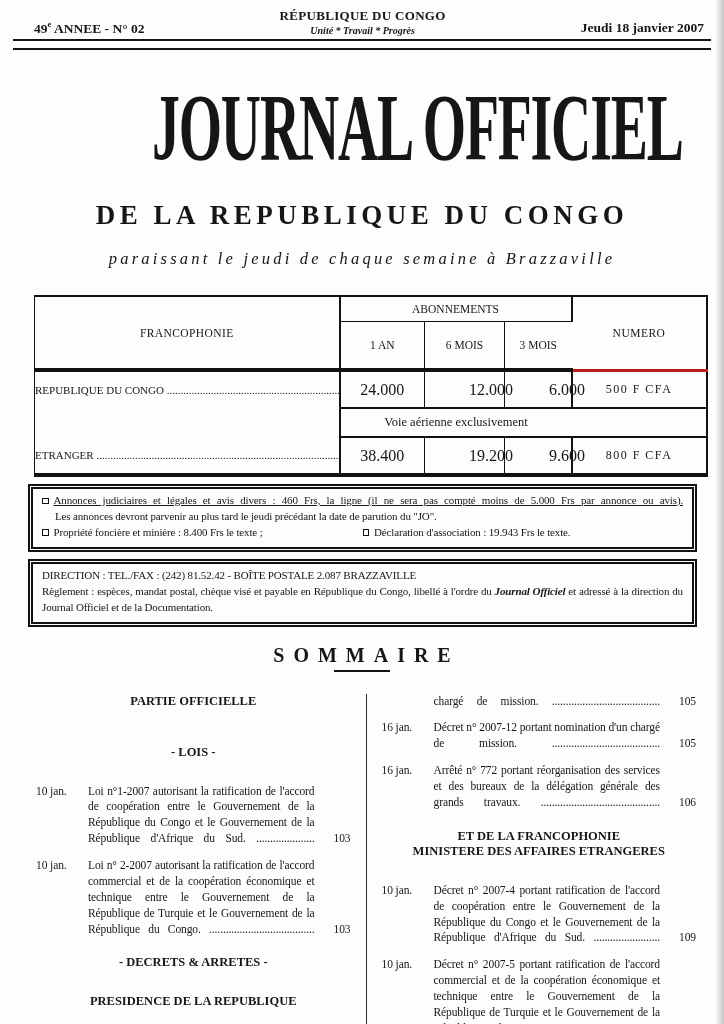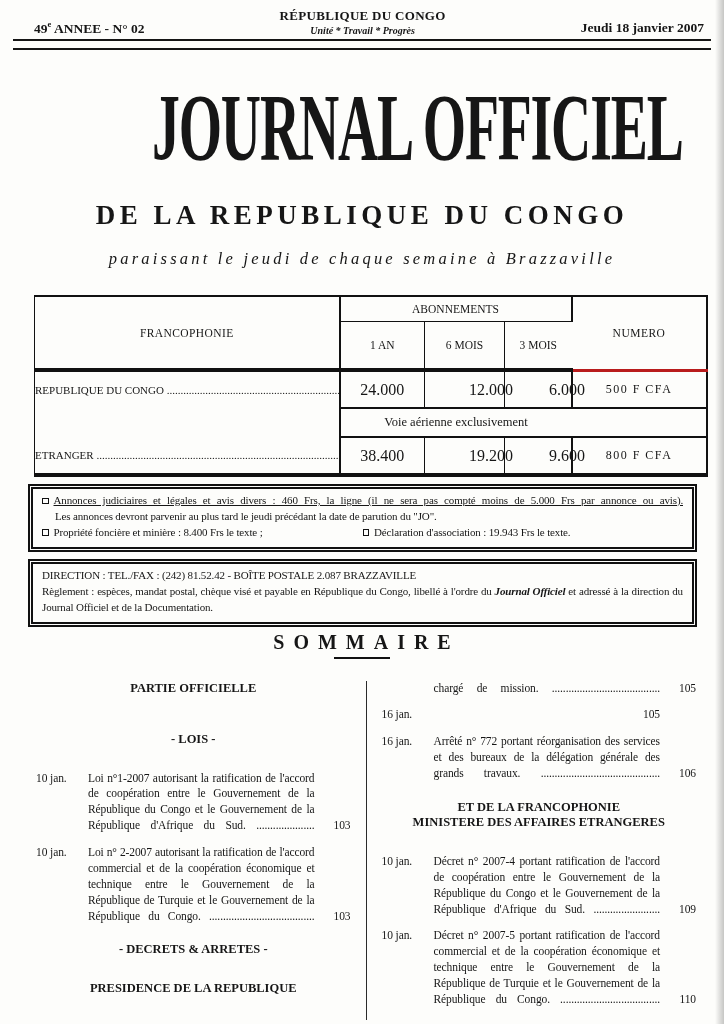--- a/index.html
+++ b/index.html
@@ -73,21 +73,21 @@
   .n-line1{ text-align:justify; text-align-last:justify;text-decoration:underline; }
   .n-line2{ padding-left:13px; }
   .n-line3{ display:flex; }
   .n-line3 > span{ flex:0 0 50%; }
   .bullet{ display:inline-block; width:4.5px; height:4.5px;
     border:1.4px solid #111; margin-right:5px; }
   .n-just{ text-align:justify; }
   .jo-em{ font-weight:bold; font-style:italic; }
 
   
-  .sommaire-title{ margin-top:4px; text-align:center; font-weight:bold;
+  .sommaire-title{ margin-top:17px; text-align:center; font-weight:bold;
     font-size:20px; letter-spacing:9px; padding-left:9px; }
   .sommaire-title-rule{ width:56px; height:2px; background:#111; margin:3px auto 0; }
   .cols{ display:flex; margin:22px 28px 0 36px; }
   .col-left{ width:50%; padding-right:15px; border-right:1.2px solid #2a2a2a; }
   .col-right{ width:50%; padding-left:15px; }
 
   .sh{ text-align:center; font-weight:bold; font-size:12.5px; margin:0 0 24px; }
   .sh.underlined{ margin-bottom:36px; }
   .sh.underlined .rule{ width:52px; height:1.8px; background:#111; margin:3px auto 0; }
   .sh .l2{ display:block; }
@@ -199,20 +199,21 @@
     </div>
 
     <div class="col-right">
       <div class="entry">
         <span class="date"></span>
         <span class="text">chargé de mission. .......................................</span>
         <span class="pg">105</span>
       </div>
       <div class="entry">
         <span class="date">16 jan.</span>
+        <span class="text">Décret n° 2007-12 portant nomination d'un chargé de mission. .......................................</span>
         <span class="pg">105</span>
       </div>
       <div class="entry">
         <span class="date">16 jan.</span>
         <span class="text">Arrêté n° 772 portant réorganisation des services et des bureaux de la délégation générale des grands travaux. ...........................................</span>
         <span class="pg">106</span>
       </div>
 
       <div class="sh pre-gap">
         <span class="l2">ET DE LA FRANCOPHONIE</span>

